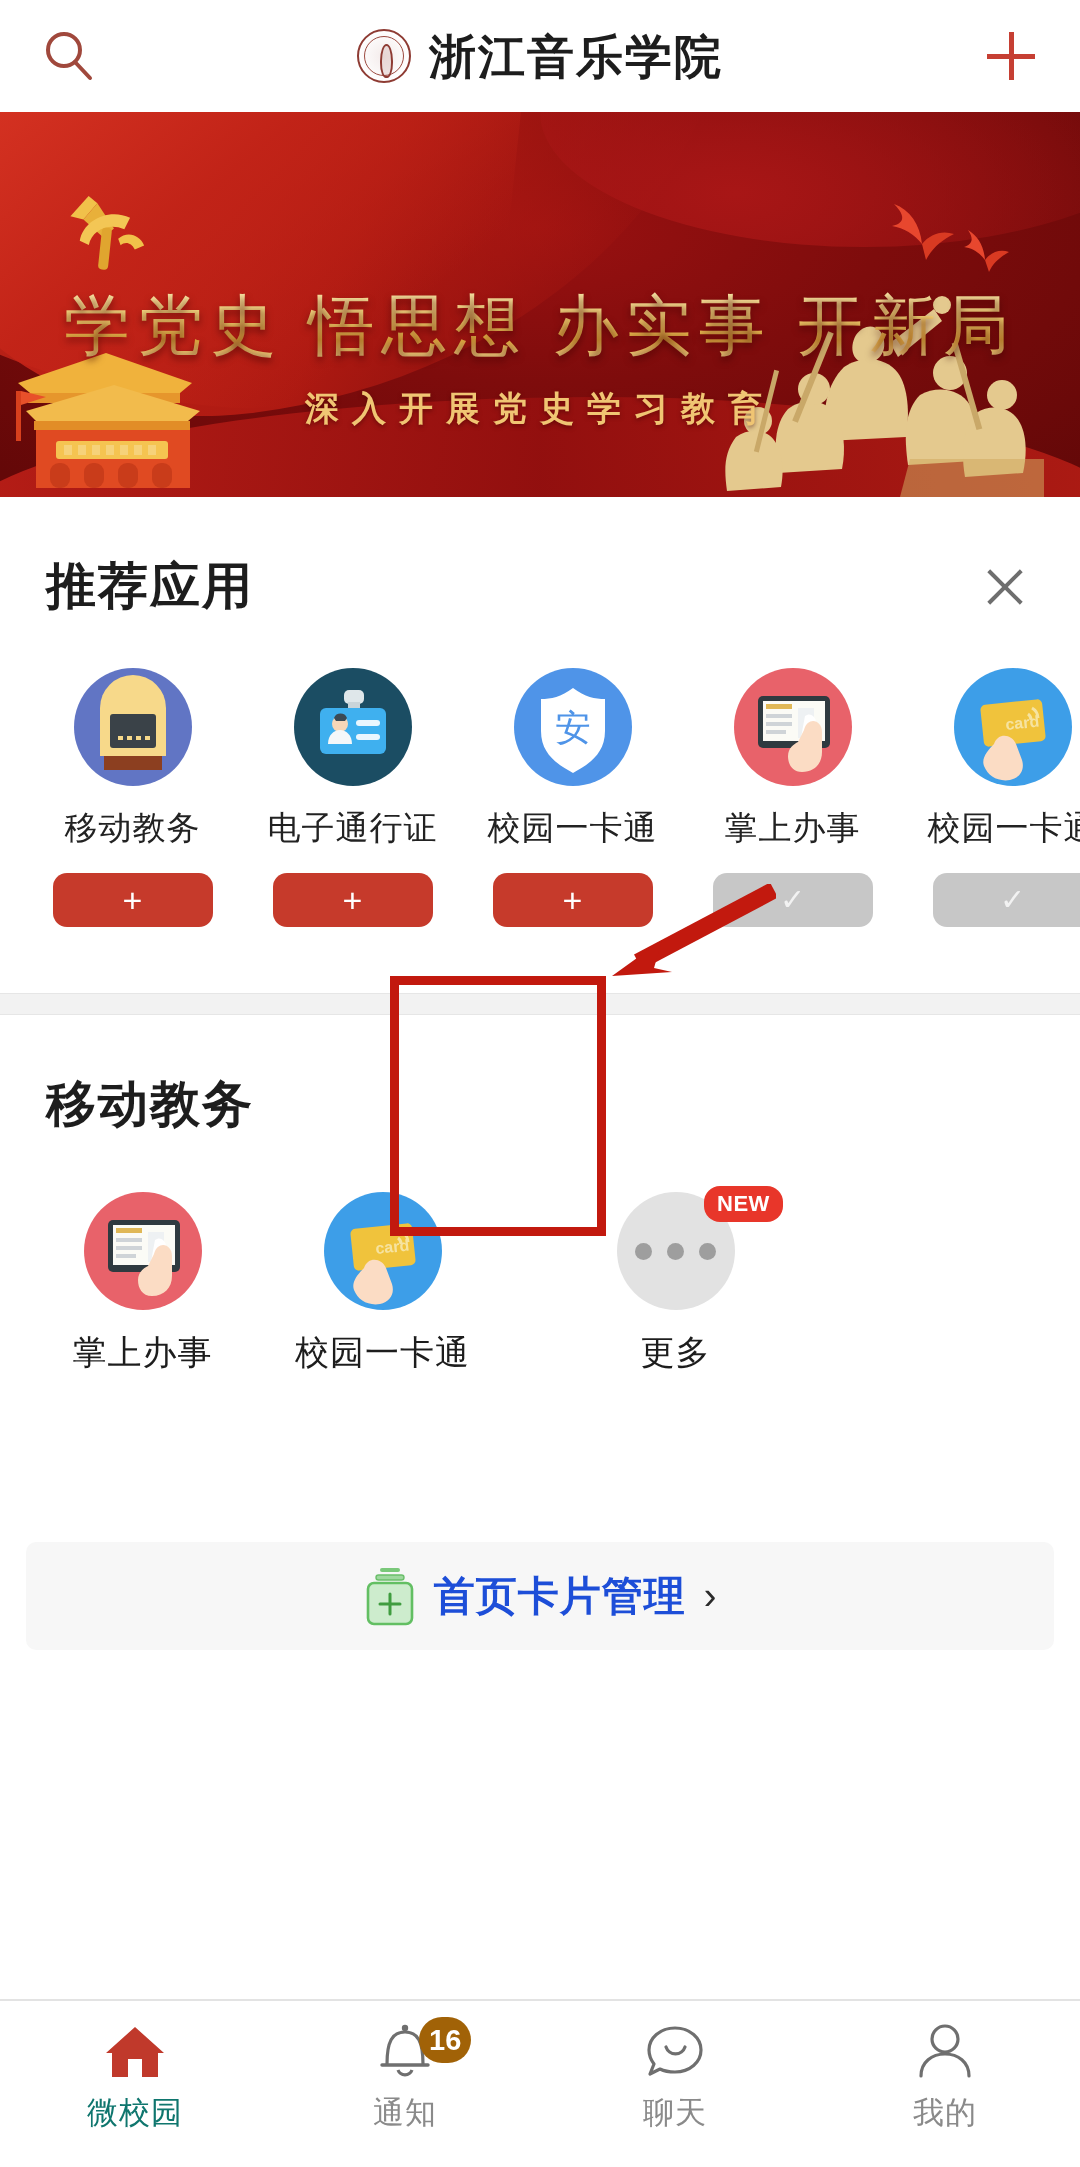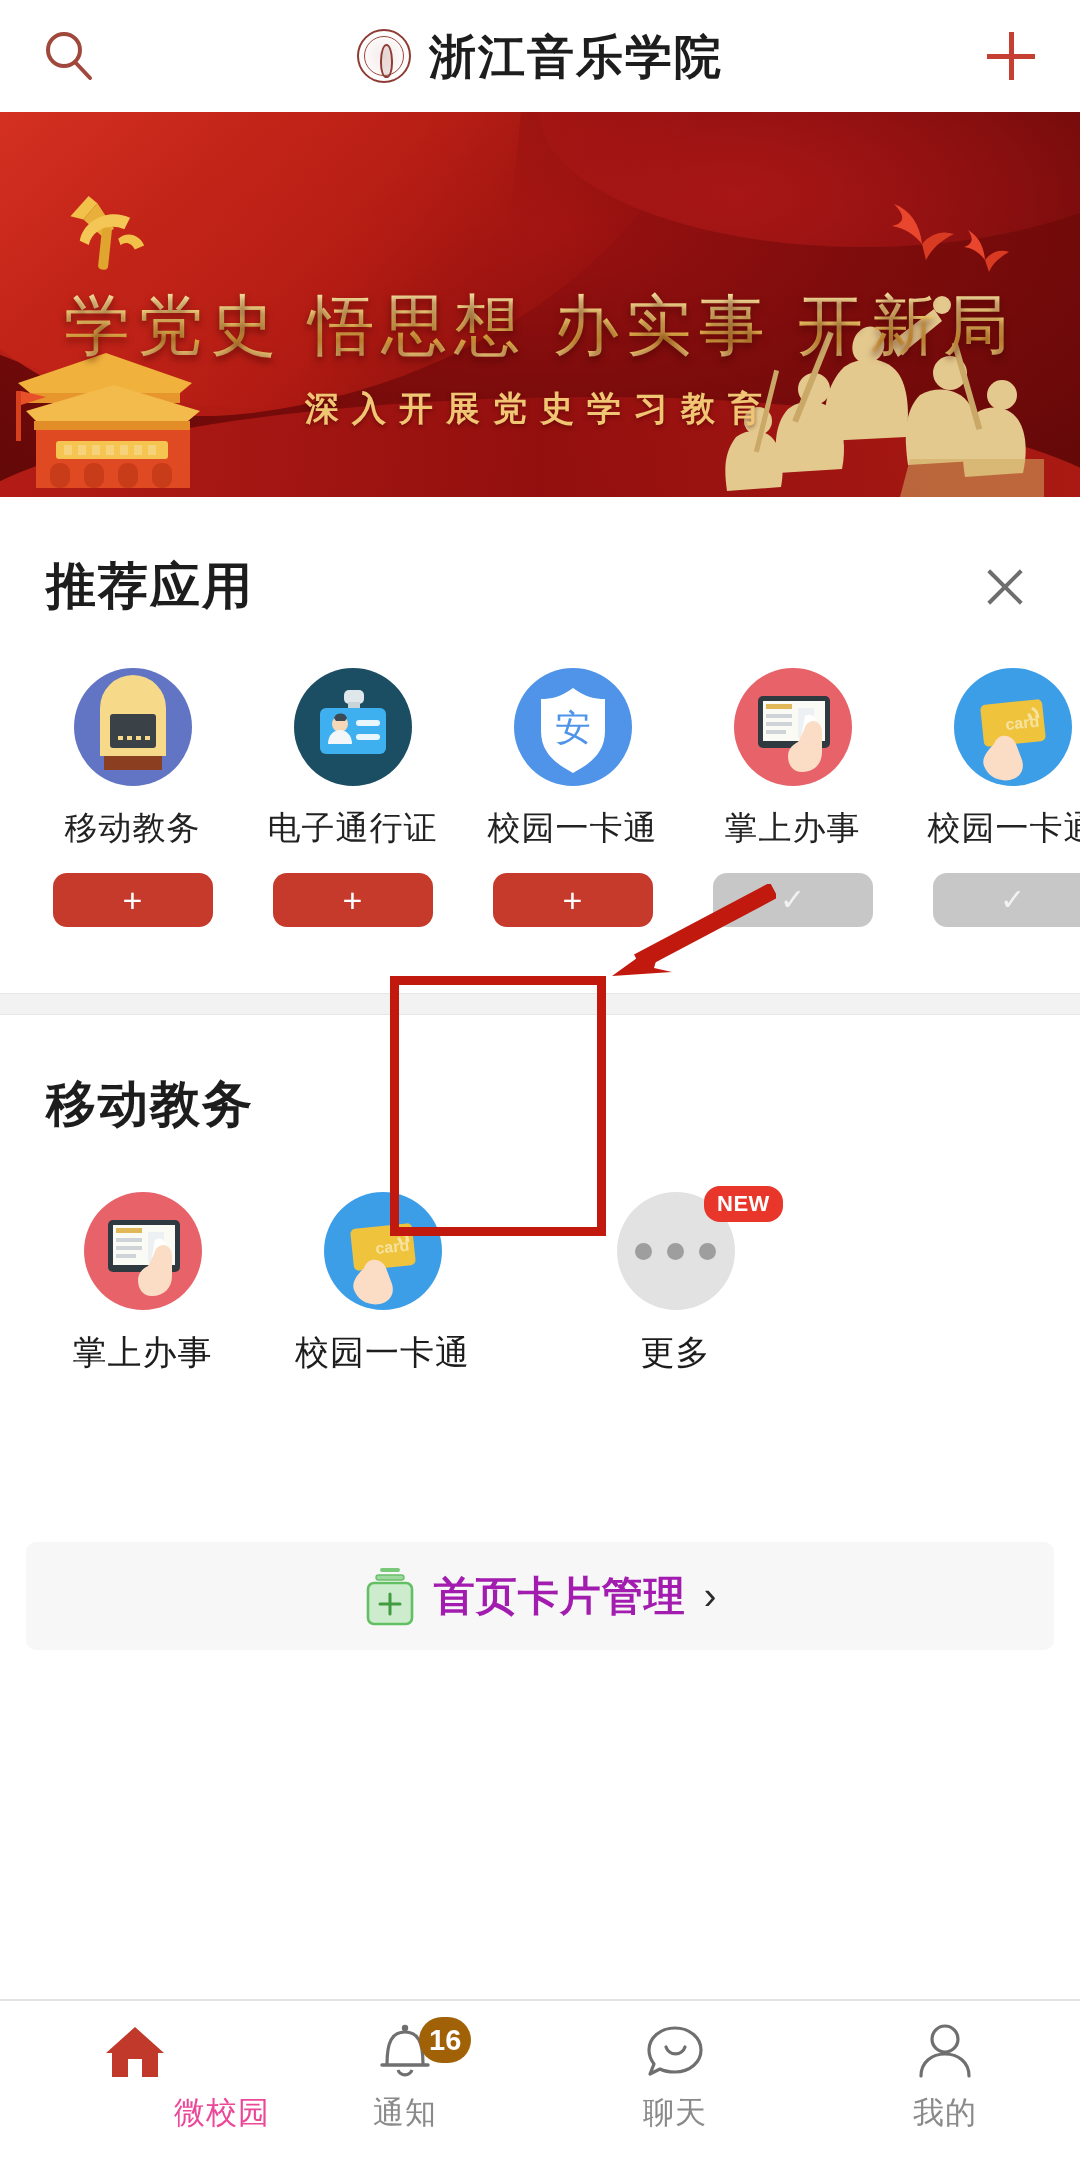--- a/index.html
+++ b/index.html
@@ -310,21 +310,21 @@
     border-radius:10px;
     display:flex;
     align-items:center;
     justify-content:center;
     gap:18px;
   }
   .cm-ico { width:52px; height:60px; position:relative; }
   .cm-text {
     font-size:41px;
     font-weight:bold;
-    color:#a21caf;
+    color:#1d4ed8;
     letter-spacing:1px;
   }
   .cm-chev { color:#2b2b2b; font-size:38px; line-height:1; font-weight:300; }
 
   .filler { background:#ffffff; }
 
   
   .tabbar {
     position:absolute;
     left:0; bottom:0;
@@ -345,21 +345,21 @@
     height:62px;
     display:flex; align-items:center; justify-content:center;
     position:relative;
   }
   .tab-label {
     margin-top:9px;
     font-size:31px;
     color:#8a8a8a;
     letter-spacing:1px;
   }
-  .tab.active .tab-label { color:#ec4899;text-align:right; }
+  .tab.active .tab-label { color:#0f766e; }
   .tab-badge {
     position:absolute;
     left:calc(50% + 14px); top:-4px;
     min-width:52px;
     height:46px;
     padding:0 10px;
     border-radius:24px;
     background:#a16207;
     color:#fff;
     font-size:29px;

